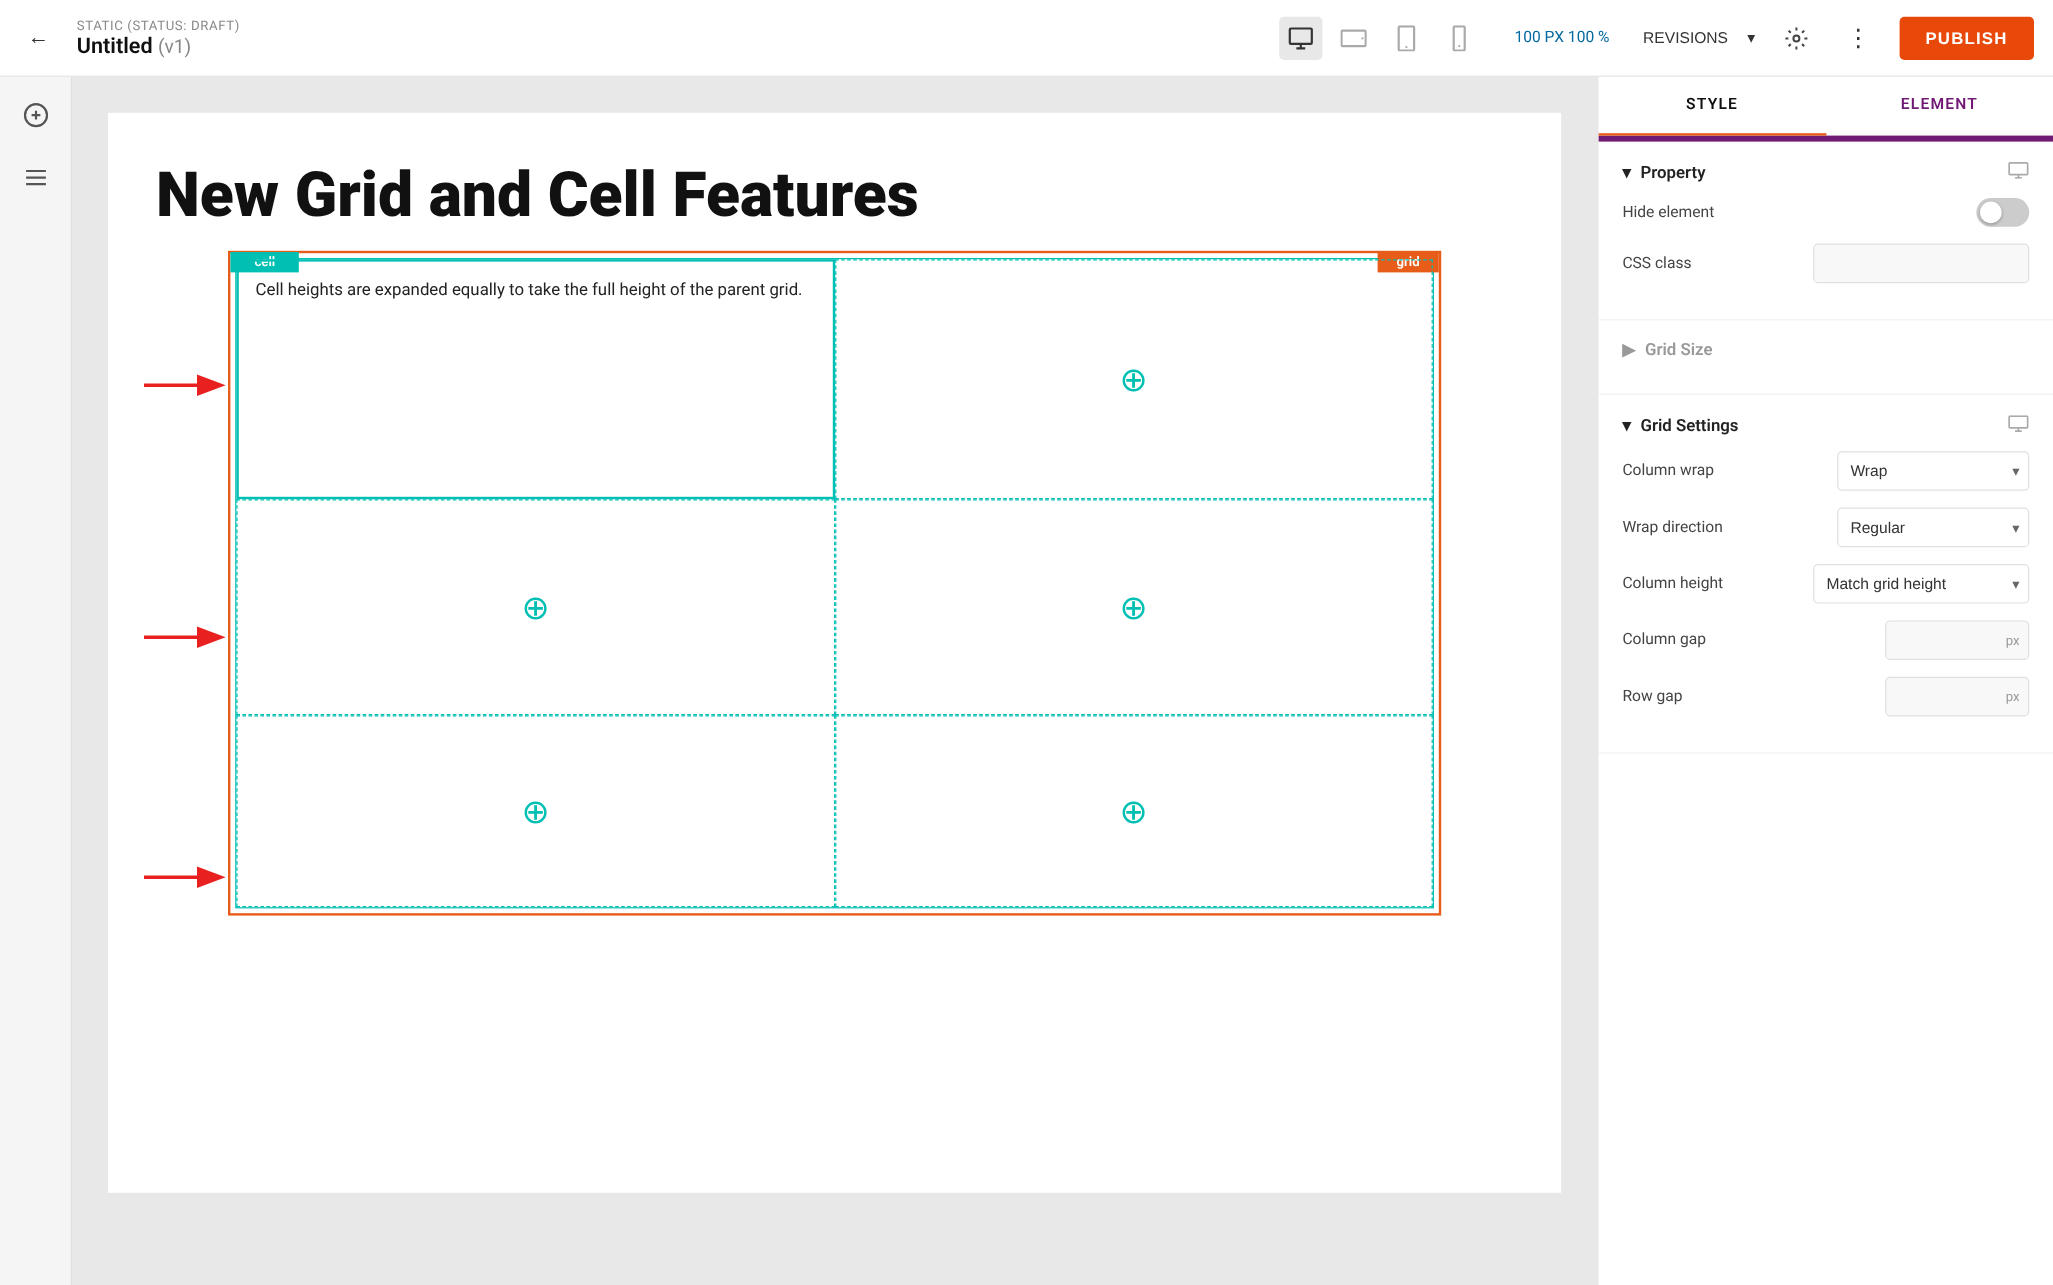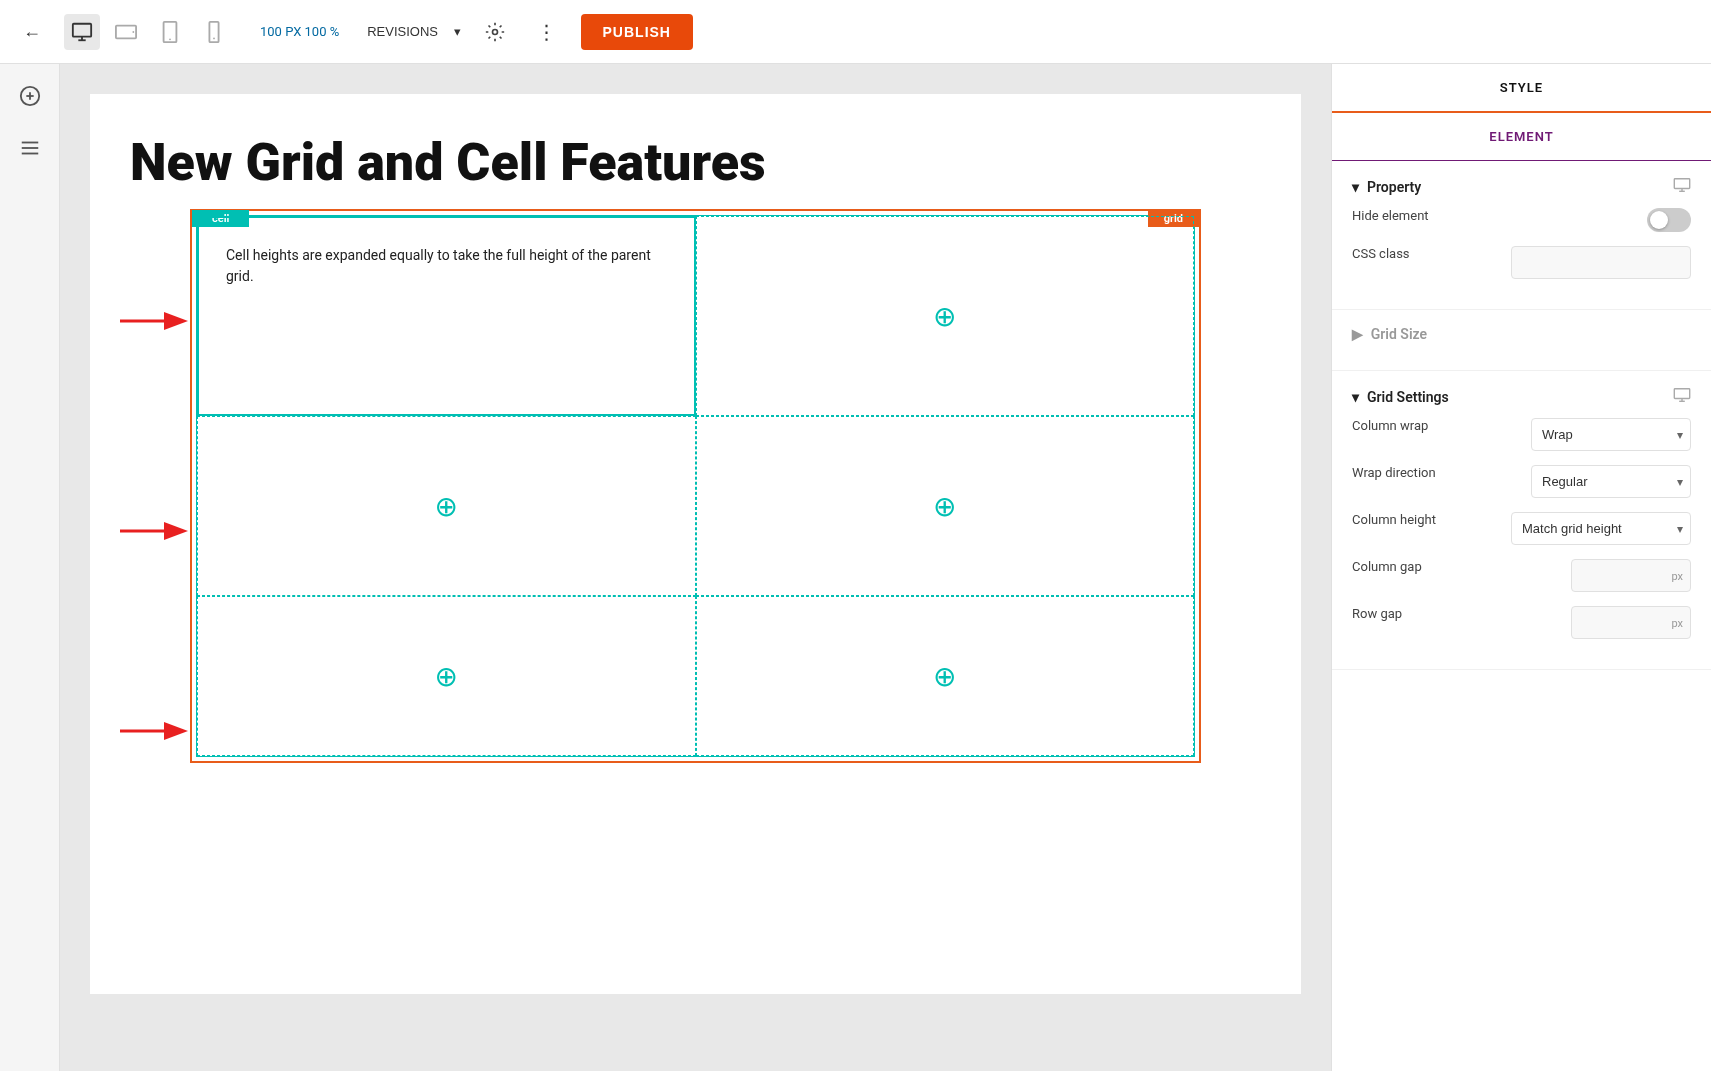--- a/index.html
+++ b/index.html
@@ -52,58 +52,65 @@
     .grid-inner {
       display: grid; grid-template-columns: 1fr 1fr; grid-template-rows: auto auto auto;
       border: 1px solid #00bfb3;
     }
 
     .grid-cell {
       border: 1px dashed #00bfb3; position: relative; min-height: 180px;
       display: flex; align-items: center; justify-content: center;
     }
     .grid-cell.top-left {
-      border: 2px solid #00bfb3; min-height: 200px; align-items: flex-start; justify-content: flex-start; padding: 27px;
+      border: 2px solid #00bfb3; min-height: 200px; align-items: flex-start; justify-content: flex-start; padding: 14px;
     }
     .cell-text { font-size: 14px; color: #222; line-height: 1.5; }
     .plus-icon { color: #00bfb3; font-size: 28px; cursor: pointer; }
 
     
     .right-panel { width: 380px; background: #fff; border-left: 1px solid #e0e0e0; display: flex; flex-direction: column; overflow-y: auto; }
 
     
-    .panel-tabs { display: flex; border-bottom: 1px solid #701a75; flex-direction: column; }
+    .panel-tabs { display: flex; border-bottom: 5px solid #701a75; }
     .panel-tab { flex: 1; padding: 16px; text-align: center; font-size: 13px; font-weight: 600; color: #701a75; cursor: pointer; letter-spacing: 1px; }
     .panel-tab.active { color: #111; border-bottom: 2px solid #e85c1a; }
 
     
     .panel-section { padding: 16px 20px; border-bottom: 1px solid #f0f0f0; }
     .section-header { display: flex; align-items: center; justify-content: space-between; cursor: pointer; margin-bottom: 12px; }
     .section-title { font-size: 14px; font-weight: 600; color: #222; display: flex; align-items: center; gap: 8px; }
 
-    .property-row { display: flex; margin-bottom: 14px; gap: 24px; }
+    .property-row { display: flex; align-items: center; margin-bottom: 14px; gap: 24px; }
     .property-label { font-size: 13px; color: #444; min-width: 100px; flex: 1; }
     .toggle-switch { width: 44px; height: 24px; background: #ccc; border-radius: 12px; position: relative; cursor: pointer; }
     .toggle-switch.off { background: #ccc; }
     .toggle-switch::after { content: ''; position: absolute; width: 18px; height: 18px; background: #fff; border-radius: 50%; top: 3px; left: 3px; transition: left 0.2s; box-shadow: 0 1px 3px rgba(0,0,0,0.3); }
 
     .text-input { border: 1px solid #e0e0e0; border-radius: 4px; padding: 8px 10px; font-size: 13px; color: #444; background: #f8f8f8; width: 180px; }
     .select-wrapper { position: relative; display: inline-block; }
     .select-wrapper select { appearance: none; border: 1px solid #e0e0e0; border-radius: 4px; padding: 8px 28px 8px 10px; font-size: 13px; color: #333; background: #fff; width: 160px; cursor: pointer; }
     .select-arrow { position: absolute; right: 8px; top: 50%; transform: translateY(-50%); pointer-events: none; font-size: 12px; color: #666; }
 
     .px-input-wrapper { position: relative; display: inline-block; }
     .px-input { border: 1px solid #e0e0e0; border-radius: 4px; padding: 8px 28px 8px 10px; font-size: 13px; color: #333; background: #f8f8f8; width: 120px; }
     .px-label { position: absolute; right: 8px; top: 50%; transform: translateY(-50%); font-size: 11px; color: #999; pointer-events: none; }
   </style>
 </head>
 <body>
 
 <div class="header">
   <button class="header-back">←</button>
+  <div class="header-title">
+    <div class="status">STATIC (STATUS: DRAFT)</div>
+    <div class="name">
+      <span>Untitled</span>
+      <span style="font-weight:400; color:#888; font-size:16px;">(v1)</span>
+    </div>
+  </div>
 
   <div class="device-icons">
 
     <button class="device-btn active">
       <svg viewBox="0 0 24 24">
           <rect x="2" y="3" width="20" height="14" rx="1" fill="none" stroke="#333" stroke-width="2"></rect>
           <line x1="8" y1="21" x2="16" y2="21" stroke="#333" stroke-width="2"></line>
           <line x1="12" y1="17" x2="12" y2="21" stroke="#333" stroke-width="2"></line>
         </svg>
     </button>

